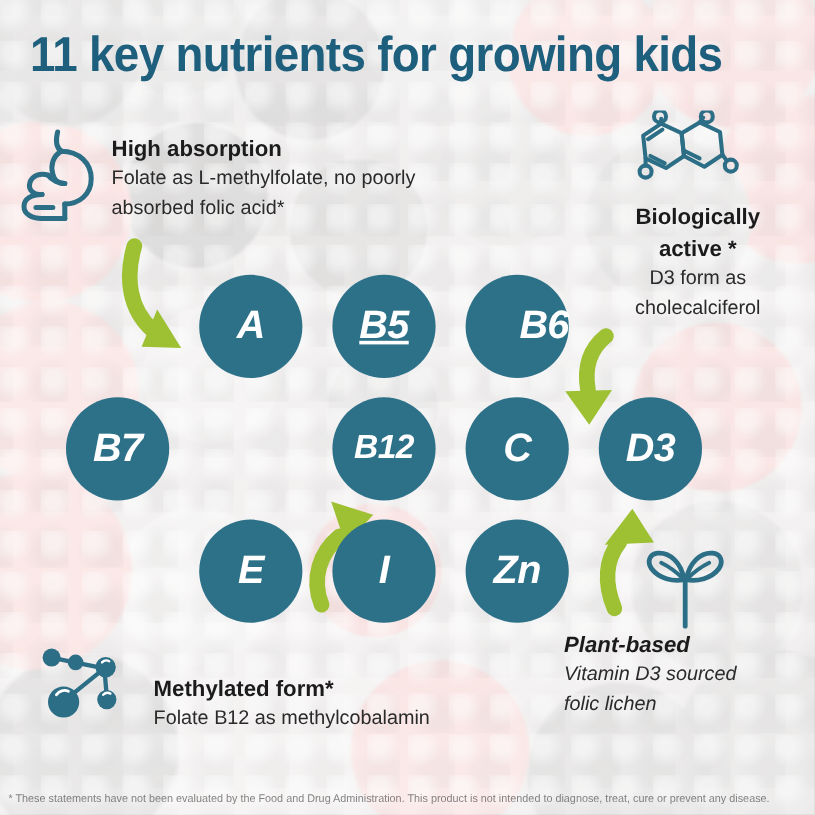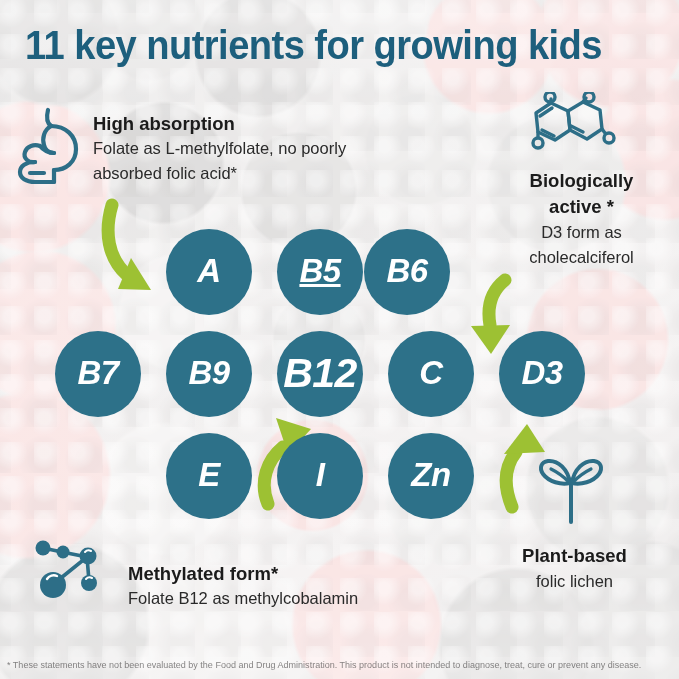--- a/index.html
+++ b/index.html
@@ -105,21 +105,21 @@
   .callout .c-body {
     color: #2a2a2a;
     font-size: 16.5px;
     line-height: 25px;
   }
 
   #callout-absorption { left: 93px; top: 112px; width: 360px; }
   #callout-bio       { left: 484px; top: 168px; width: 195px; text-align: center; }
   #callout-bio .c-head { font-size: 18.5px; line-height: 26px; }
   #callout-methyl    { left: 128px; top: 562px; width: 400px; }
-  #callout-plant     { left: 470px; top: 543px; width: 209px; text-align: center; }
+  #callout-plant     { left: 470px; top: 524px; width: 209px; text-align: left; font-style: italic; }
   #callout-plant .c-head { font-size: 18.5px; line-height: 26px; }
 
   
   .icon { position: absolute; }
   #icon-digestion { left: 16px;  top: 106px; }
   #icon-molecule  { left: 524px; top: 92px; }
   #icon-nodes     { left: 32px;  top: 538px; }
   #icon-sprout    { left: 529px; top: 452px; }
 
   
@@ -132,21 +132,21 @@
     color: #ffffff;
     display: flex;
     align-items: center;
     justify-content: center;
     font-weight: bold;
     font-style: italic;
     font-size: 33px;
     letter-spacing: -0.5px;
     padding-bottom: 2px;
   }
-  .nutrient.wide { font-size: 41px; }
+  .nutrient.wide { font-size: 28px; }
 
   
   .arrows { position: absolute; inset: 0; }
 
   .footnote {
     position: absolute;
     left: 7px;
     top: 659px;
     width: 670px;
     color: rgba(60,58,58,0.62);
@@ -243,29 +243,26 @@
         <path d="M527 424 L504 454 L545 452 Z" fill="#9dc133"></path>
       </g>
     </svg>
 
     <div class="nutrient" style="left:166px; top:229px;">
         <span>A</span>
       </div>
     <div class="nutrient" style="left:277px; top:229px;text-decoration:underline;">
         <span>B5</span>
       </div>
-    <div class="nutrient" style="left:364px; top:229px;">
+    <div class="nutrient" style="left:388px; top:229px;justify-content:flex-end;">
         <span>B6</span>
       </div>
 
     <div class="nutrient" style="left:55px;  top:331px;">
         <span>B7</span>
-      </div>
-    <div class="nutrient" style="left:166px; top:331px;">
-        <span>B9</span>
       </div>
     <div class="nutrient wide" style="left:277px; top:331px;">
         <span>B12</span>
       </div>
     <div class="nutrient" style="left:388px; top:331px;">
         <span>C</span>
       </div>
     <div class="nutrient" style="left:499px; top:331px;">
         <span>D3</span>
       </div>
@@ -306,19 +303,20 @@
         <path d="M42 30 L42 70"></path>
         <path d="M41 31 C32 33 20 30 14 22 C10 16 12 10 19 9 C29 8 39 17 41 31 Z"></path>
         <path d="M43 31 C52 33 64 30 70 22 C74 16 72 10 65 9 C55 8 45 17 43 31 Z"></path>
         <path d="M22 17 C28 20 35 25 40 30" stroke-width="3.2"></path>
         <path d="M62 17 C56 20 49 25 44 30" stroke-width="3.2"></path>
       </svg>
     </div>
 
     <div class="callout" id="callout-plant">
       <div class="c-head">Plant-based</div>
+      <div class="c-body">Vitamin D3 sourced</div>
       <div class="c-body">folic lichen</div>
     </div>
 
     <div class="footnote">* These statements have not been evaluated by the Food and Drug Administration. This product is not intended to diagnose, treat, cure or prevent any disease.</div>
 
   </div>
 </div>
 
 </body></html>

